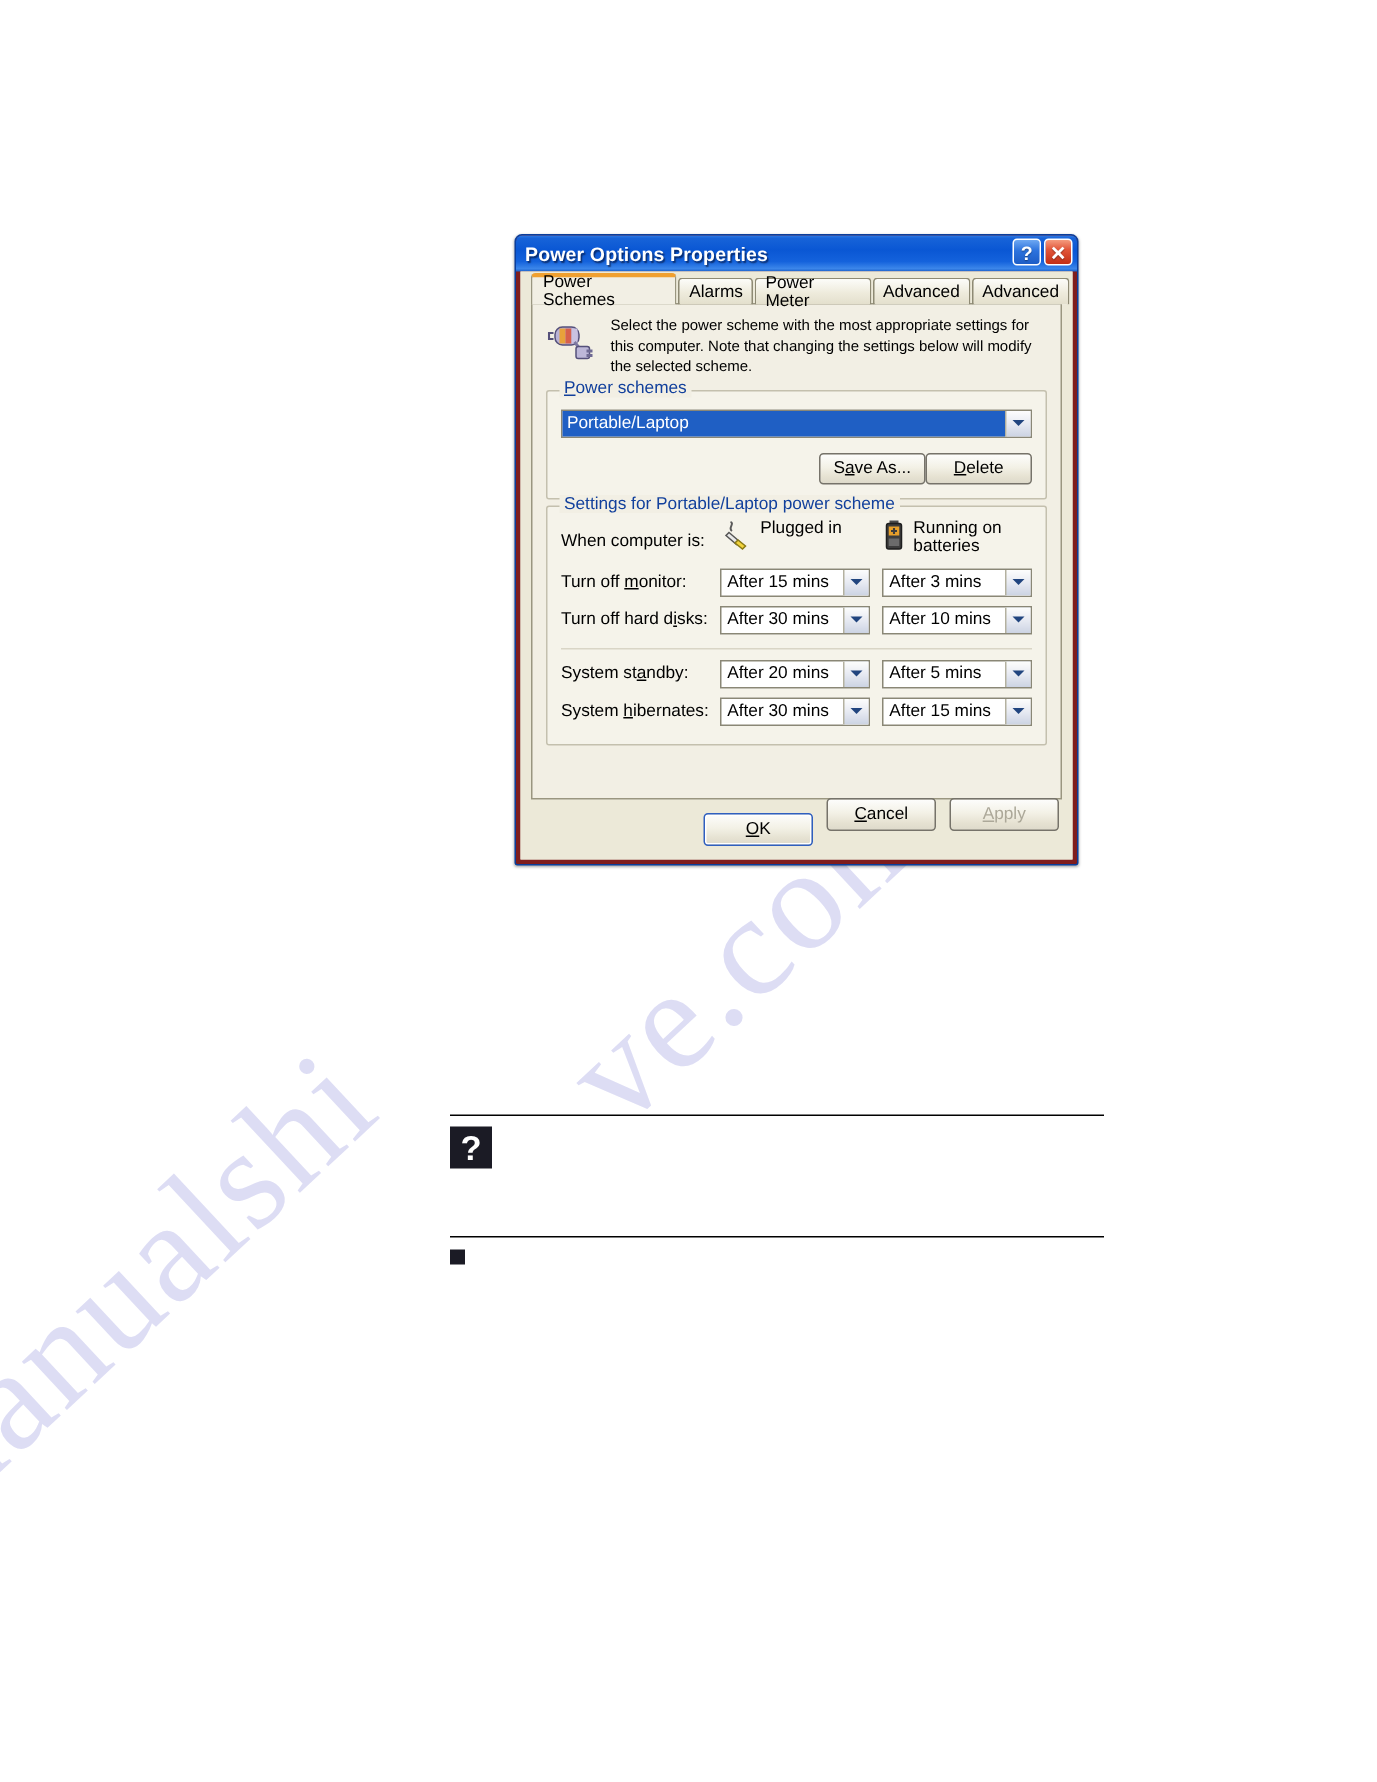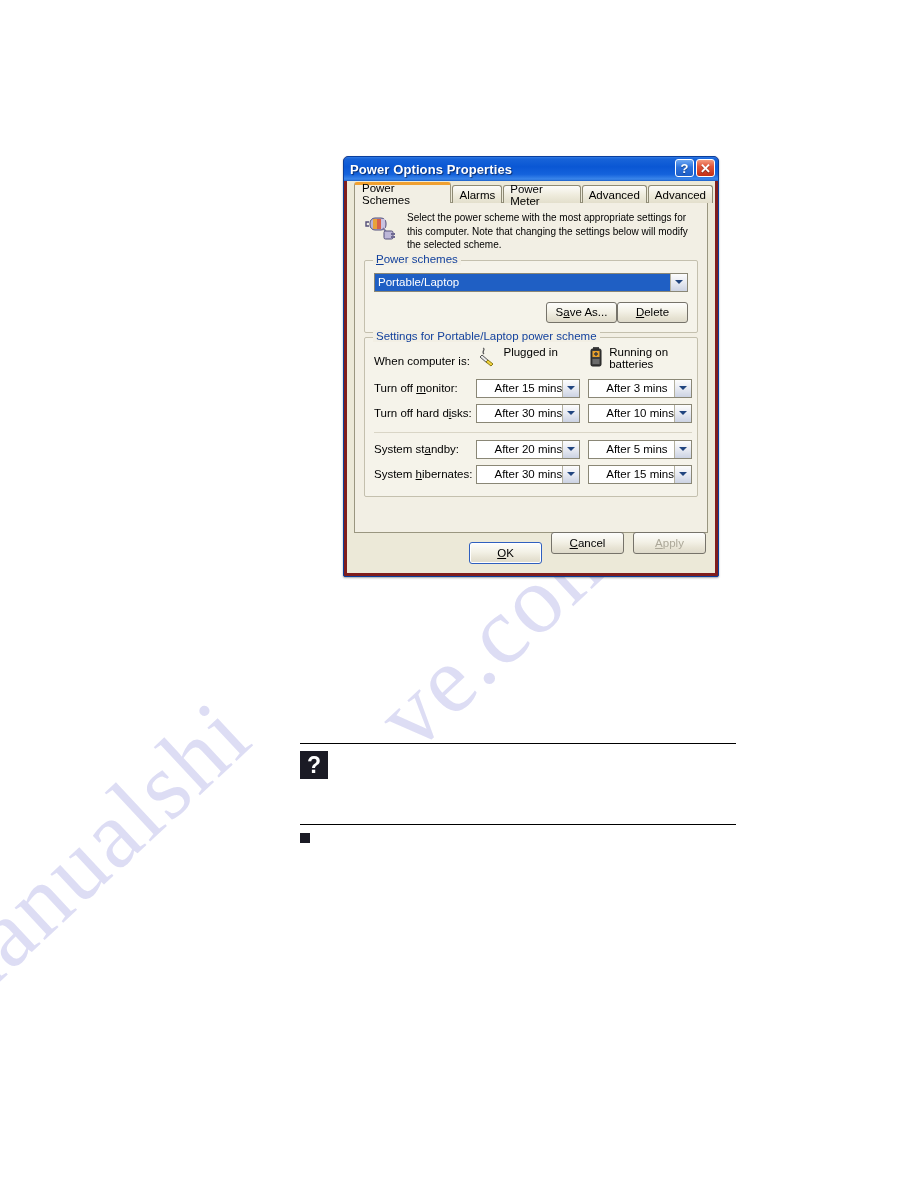--- a/index.html
+++ b/index.html
@@ -304,21 +304,21 @@
     background: #ffffff;
     display: flex;
     align-items: stretch;
     width: 100%;
     margin: 3px 0;
   }
   .dd .val {
     flex: 1 1 auto;
     display: flex;
     align-items: center;
-    padding-left: 17px;
+    padding-left: 4px;
     font-size: 11.5px;
     color: #000000;
     overflow: hidden;
     white-space: nowrap;
   }
   .hsep {
     border: none;
     border-top: 1px solid #d9d5c6;
     margin: 6px 0 4px 0;
   }

